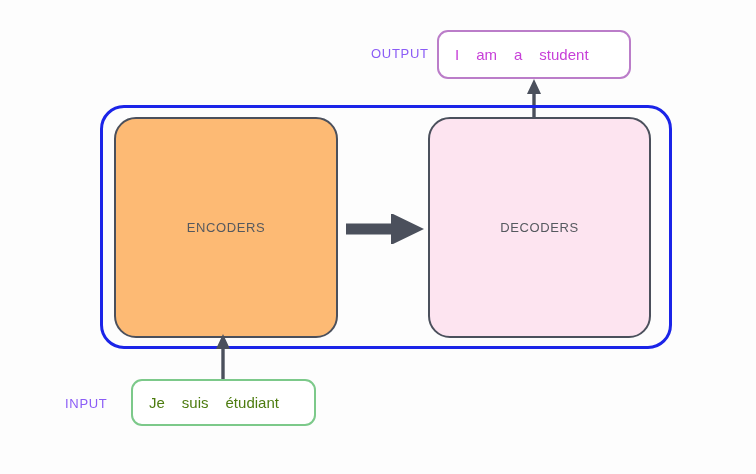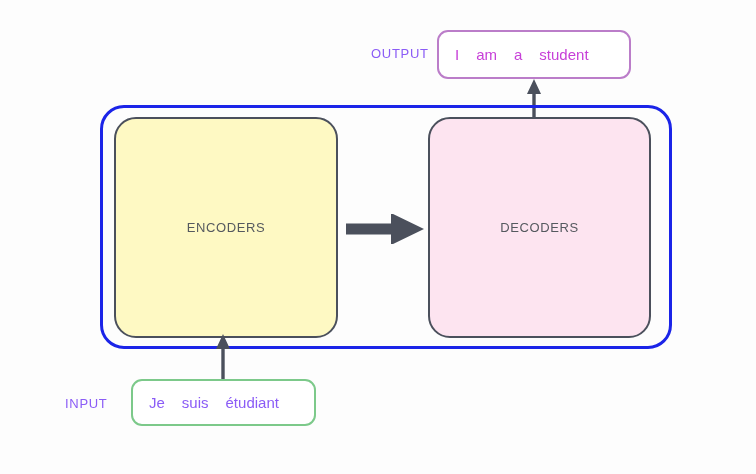--- a/index.html
+++ b/index.html
@@ -40,21 +40,21 @@
     border-radius: 22px;
     display: flex;
     align-items: center;
     justify-content: center;
   }
   .encoders-box {
     left: 114px;
     top: 117px;
     width: 224px;
     height: 221px;
-    background: #fef9c3;
+    background: #fdba74;
   }
   .decoders-box {
     left: 428px;
     top: 117px;
     width: 223px;
     height: 221px;
     background: #fde4f0;
     text-align: center;
   }
   .stack-label {
@@ -115,21 +115,21 @@
     height: 47px;
     border: 2.2px solid #7cc98a;
   }
   .token {
     font-size: 15px;
     font-family: "Liberation Sans", sans-serif;
     white-space: nowrap;
     user-select: none;
   }
   .output-box .token { color: #c740d8; }
-  .input-box  .token { color: #8b5cf6; }
+  .input-box  .token { color: #4d7c0f; }
 
   
   .side-label {
     position: absolute;
     font-size: 13px;
     letter-spacing: 0.7px;
     font-family: "Liberation Sans", sans-serif;
     user-select: none;
   }
   .output-label {

